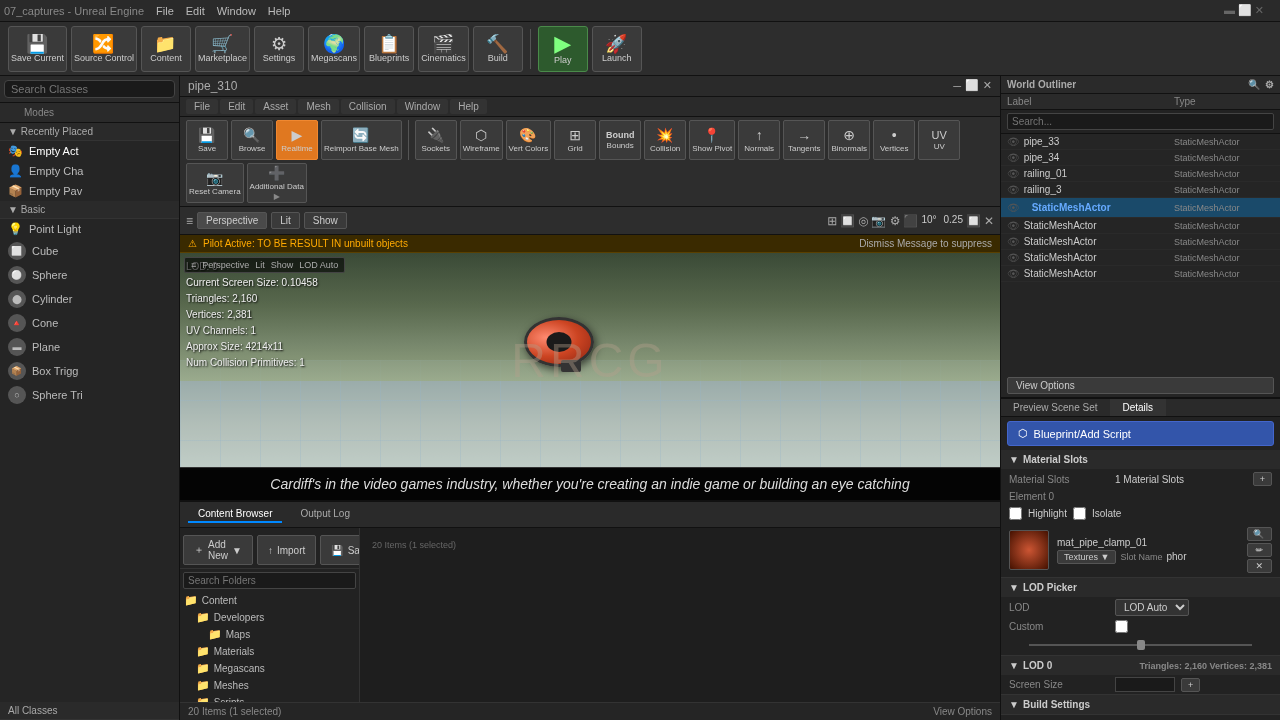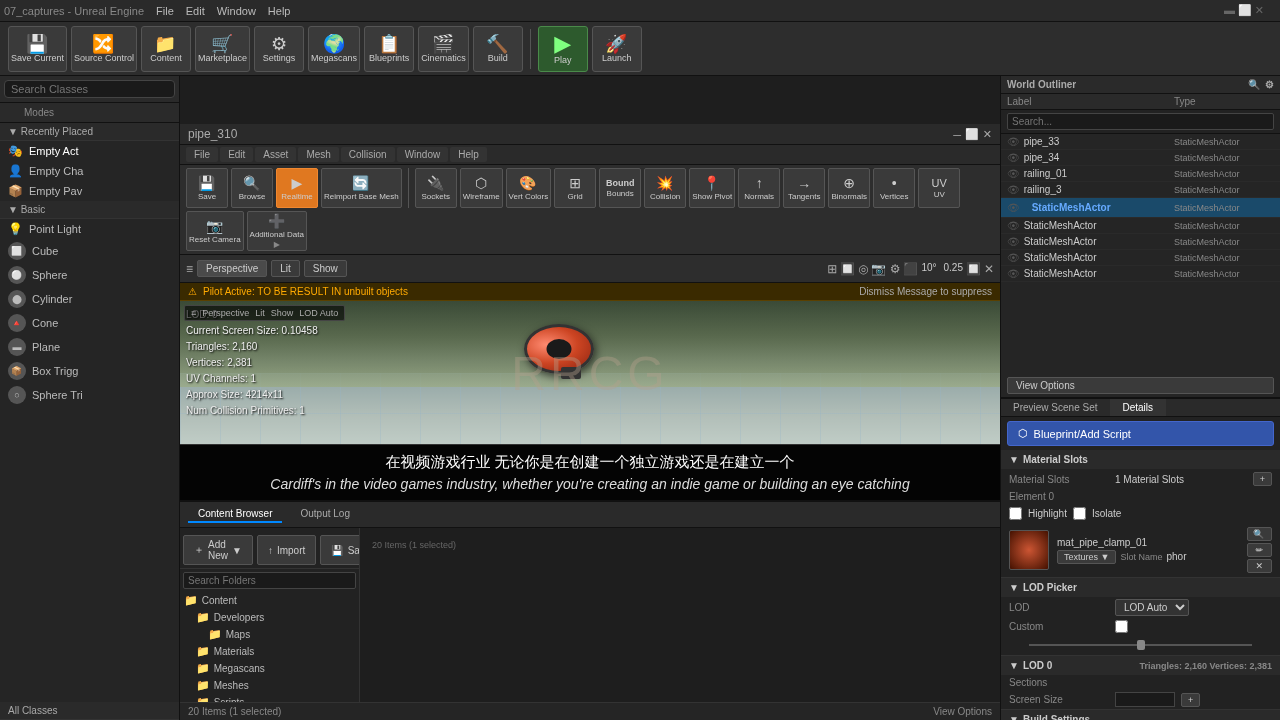--- a/index.html
+++ b/index.html
@@ -238,22 +238,22 @@
     .lod-row {
       display: flex; align-items: center; padding: 2px 8px; gap: 6px; font-size: 10px;
     }
     .lod-select {
       background: #333; border: 1px solid #555; color: #ccc;
       padding: 1px 4px; font-size: 10px; border-radius: 2px;
     }
 
     
     #mesh-editor-header {
-      display: flex; align-items: flex-end; background: #2a2a2a; padding: 3px 8px;
-      border-bottom: 1px solid #111; gap: 8px; margin-top: 48px;
+      display: flex; align-items: flex-start; background: #2a2a2a; padding: 3px 8px;
+      border-bottom: 1px solid #111; gap: 8px;
     }
     #mesh-editor-tabs {
       display: flex; background: #2a2a2a; border-bottom: 1px solid #111; gap: 2px; padding: 2px 6px;
     }
     .mesh-tab {
       padding: 2px 8px; font-size: 10px; color: #aaa; cursor: pointer;
       background: #333; border-radius: 2px;
     }
     #mesh-toolbar {
       display: flex; align-items: center; background: #2d2d2d; padding: 3px 6px;
@@ -572,21 +572,20 @@
             <span>Lit</span>
             <span>Show</span>
             <span>LOD Auto</span>
           </div>
         </div>
 
         <div id="viewport-overlay-text">RRCG</div>
       </div>
 
       <div id="subtitle-bar">
-        <div id="subtitle-cn">在视频游戏行业 无论你是在创建一个独立游戏还是在建立一个</div>
         <div id="subtitle-en">Cardiff's in the video games industry, whether you're creating an indie game or building an eye catching</div>
       </div>
     </div>
 
     <div id="bottom-bar">
       <div id="bottom-bar-header">
         <div class="bottom-tab active">Content Browser</div>
         <div class="bottom-tab">Output Log</div>
       </div>
       <div id="bottom-content">
@@ -796,23 +795,20 @@
       <div class="details-section">
         <div class="details-header">
           <span>▼</span>
           <span>LOD 0</span>
           <span style="margin-left:auto;font-size:9px;color:#888;">
             <span>Triangles: 2,160</span>
             <span>Vertices: 2,381</span>
           </span>
         </div>
         <div class="lod-row">
-          <span class="details-label">Sections</span>
-        </div>
-        <div class="lod-row">
           <span class="details-label">Screen Size</span>
           <input type="number" style="background: rgb(26, 26, 26); border: 1px solid rgb(68, 68, 68); color: rgb(204, 204, 204); padding: 1px 4px; width: 60px; font-size: 10px;">
           <button class="details-btn">+</button>
         </div>
       </div>
 
       <div class="details-section">
         <div class="details-header">
           <span>▼</span>
           <span>Build Settings</span>

